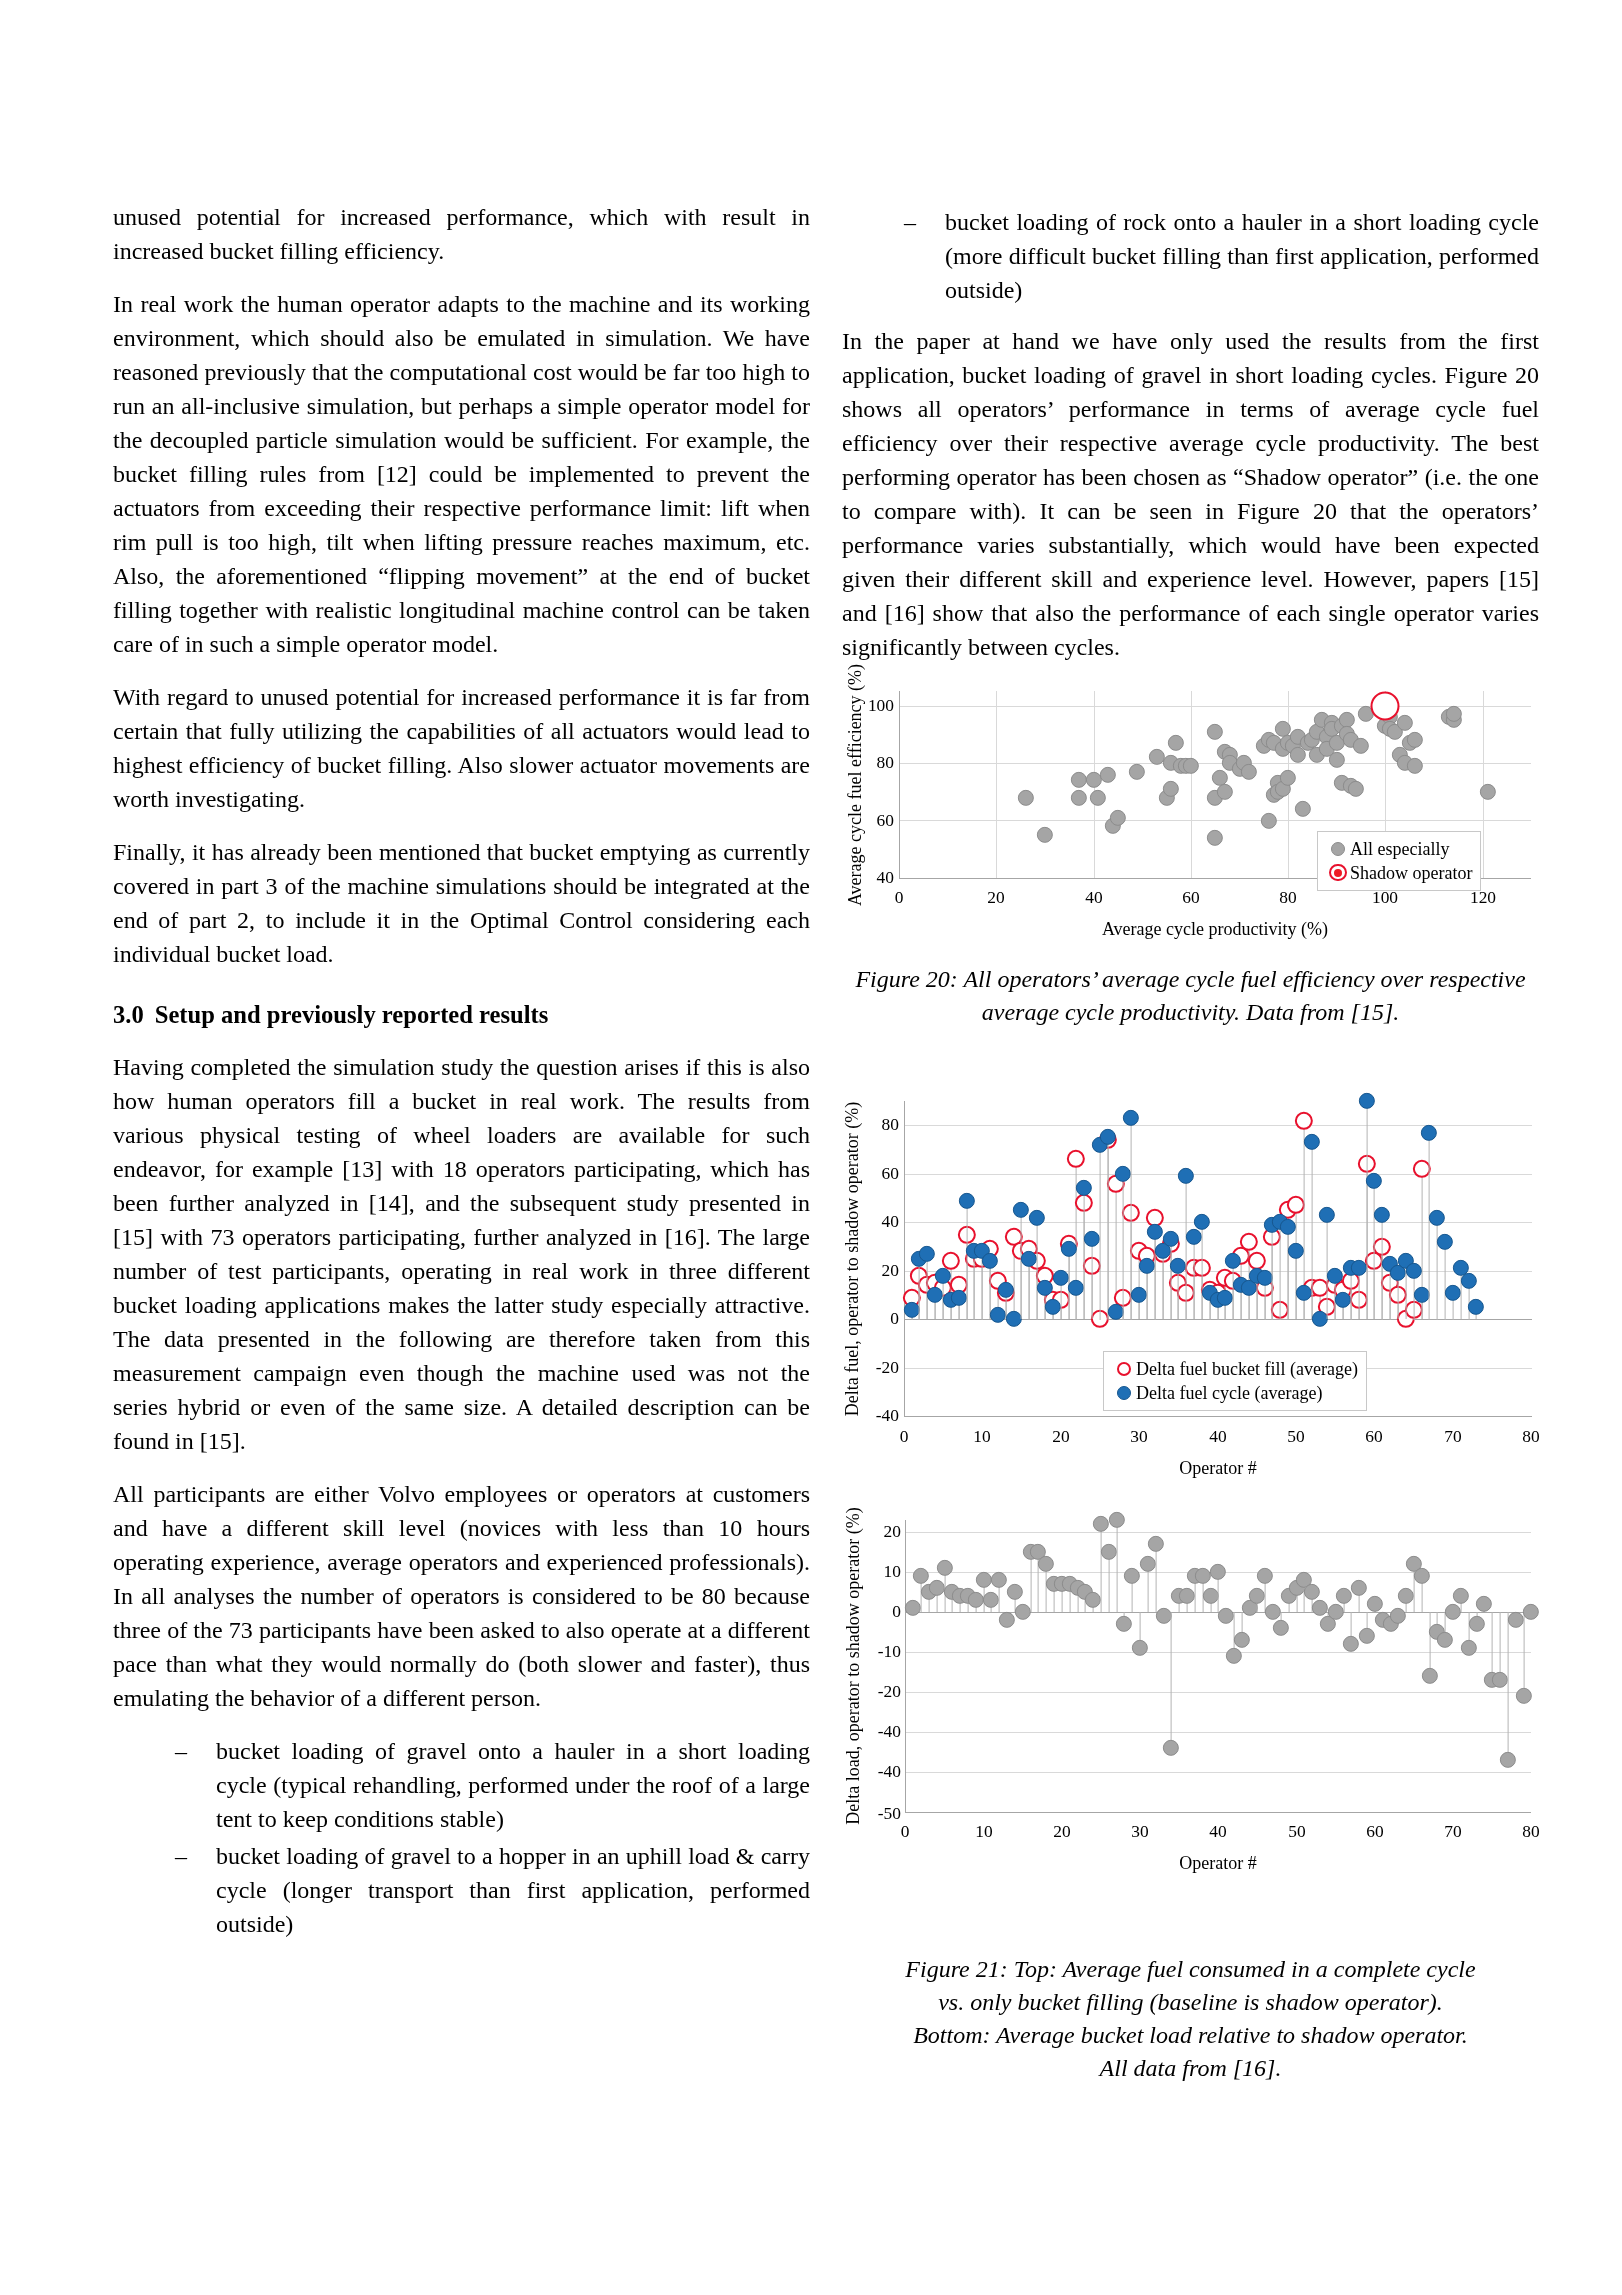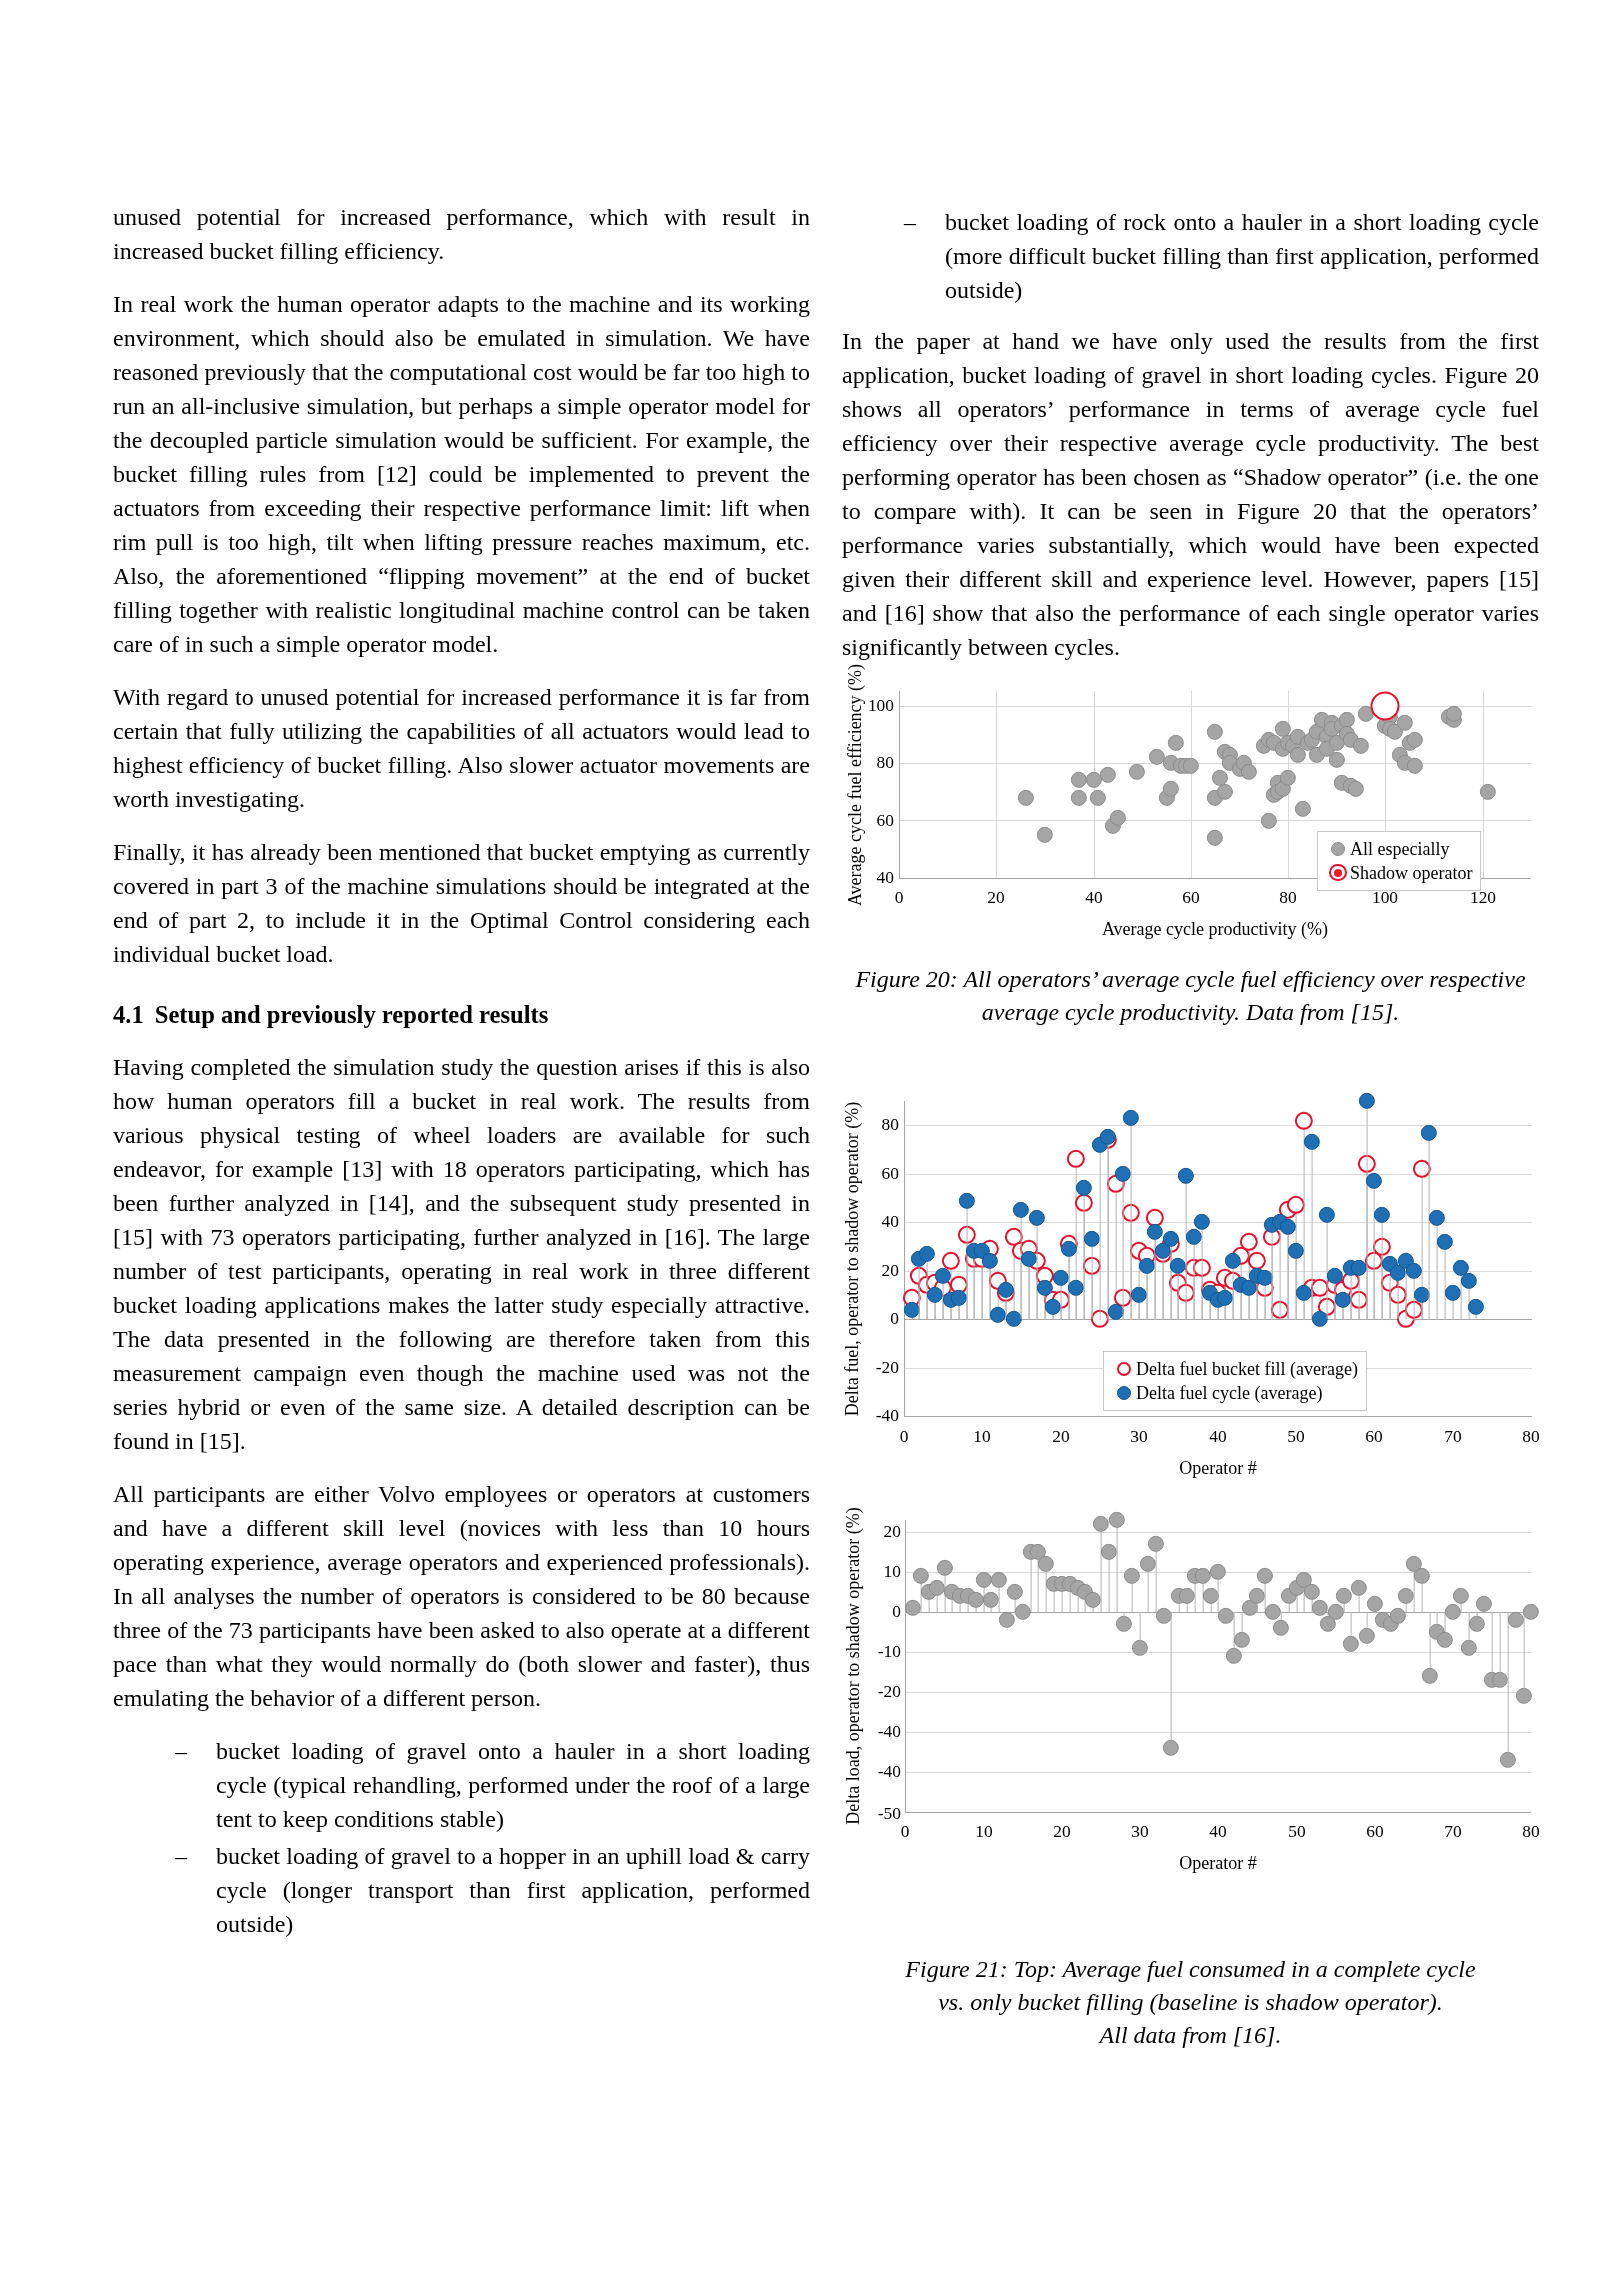--- a/index.html
+++ b/index.html
@@ -207,21 +207,21 @@
 <div class="page">
 
   <div class="col col-left">
     <p class="body">unused potential for increased performance, which with result in increased bucket filling efficiency.</p>
     <p class="body">In real work the human operator adapts to the machine and its working environment, which should also be emulated in simulation. We have reasoned previously that the computational cost would be far too high to run an all-inclusive simulation, but perhaps a simple operator model for the decoupled particle simulation would be sufficient. For example, the bucket filling rules from [12] could be implemented to prevent the actuators from exceeding their respective performance limit: lift when rim pull is too high, tilt when lifting pressure reaches maximum, etc. Also, the aforementioned “flipping movement” at the end of bucket filling together with realistic longitudinal machine control can be taken care of in such a simple operator model.</p>
     <p class="body">With regard to unused potential for increased performance it is far from certain that fully utilizing the capabilities of all actuators would lead to highest efficiency of bucket filling. Also slower actuator movements are worth investigating.</p>
     <p class="body">Finally, it has already been mentioned that bucket emptying as currently covered in part 3 of the machine simulations should be integrated at the end of part 2, to include it in the Optimal Control considering each individual bucket load.</p>
 
 
     <h3 class="subsection">
-      <span class="num">4.1</span><span>Setup and previously reported results</span>
+      <span class="num">3.0</span><span>Setup and previously reported results</span>
     </h3>
 
     <p class="body">Having completed the simulation study the question arises if this is also how human operators fill a bucket in real work. The results from various physical testing of wheel loaders are available for such endeavor, for example [13] with 18 operators participating, which has been further analyzed in [14], and the subsequent study presented in [15] with 73 operators participating, further analyzed in [16]. The large number of test participants, operating in real work in three different bucket loading applications makes the latter study especially attractive. The data presented in the following are therefore taken from this measurement campaign even though the machine used was not the series hybrid or even of the same size. A detailed description can be found in [15].</p>
     <p class="body">All participants are either Volvo employees or operators at customers and have a different skill level (novices with less than 10 hours operating experience, average operators and experienced professionals). In all analyses the number of operators is considered to be 80 because three of the 73 participants have been asked to also operate at a different pace than what they would normally do (both slower and faster), thus emulating the behavior of a different person.</p>
 
     <ul class="dashlist">
       <li>
         <span class="dash">–</span>
         <span>bucket loading of gravel onto a hauler in a short loading cycle (typical rehandling, performed under the roof of a large tent to keep conditions stable)</span>
       </li>
@@ -891,18 +891,19 @@
         <div class="stem" style="left:674px;top:103px;height:8px;"></div>
         <div class="dot grey" style="left:674px;top:111px;width:14.3px;height:14.3px;"></div>
         <div class="stem" style="left:682px;top:103px;height:84px;"></div>
         <div class="dot grey" style="left:682px;top:187px;width:14.3px;height:14.3px;"></div>
         <div class="stem" style="left:689px;top:103px;height:0px;"></div>
         <div class="dot grey" style="left:689px;top:103px;width:14.3px;height:14.3px;"></div>
       </div>
     <div class="fig-caption" style="margin-top:95px;">
       <div>Figure 21: Top: Average fuel consumed in a complete cycle</div>
       <div>vs. only bucket filling (baseline is shadow operator).</div>
+      <div>Bottom: Average bucket load relative to shadow operator.</div>
       <div>All data from [16].</div>
     </div>
   </div>
 
 </div>
 
 
 </body></html>

